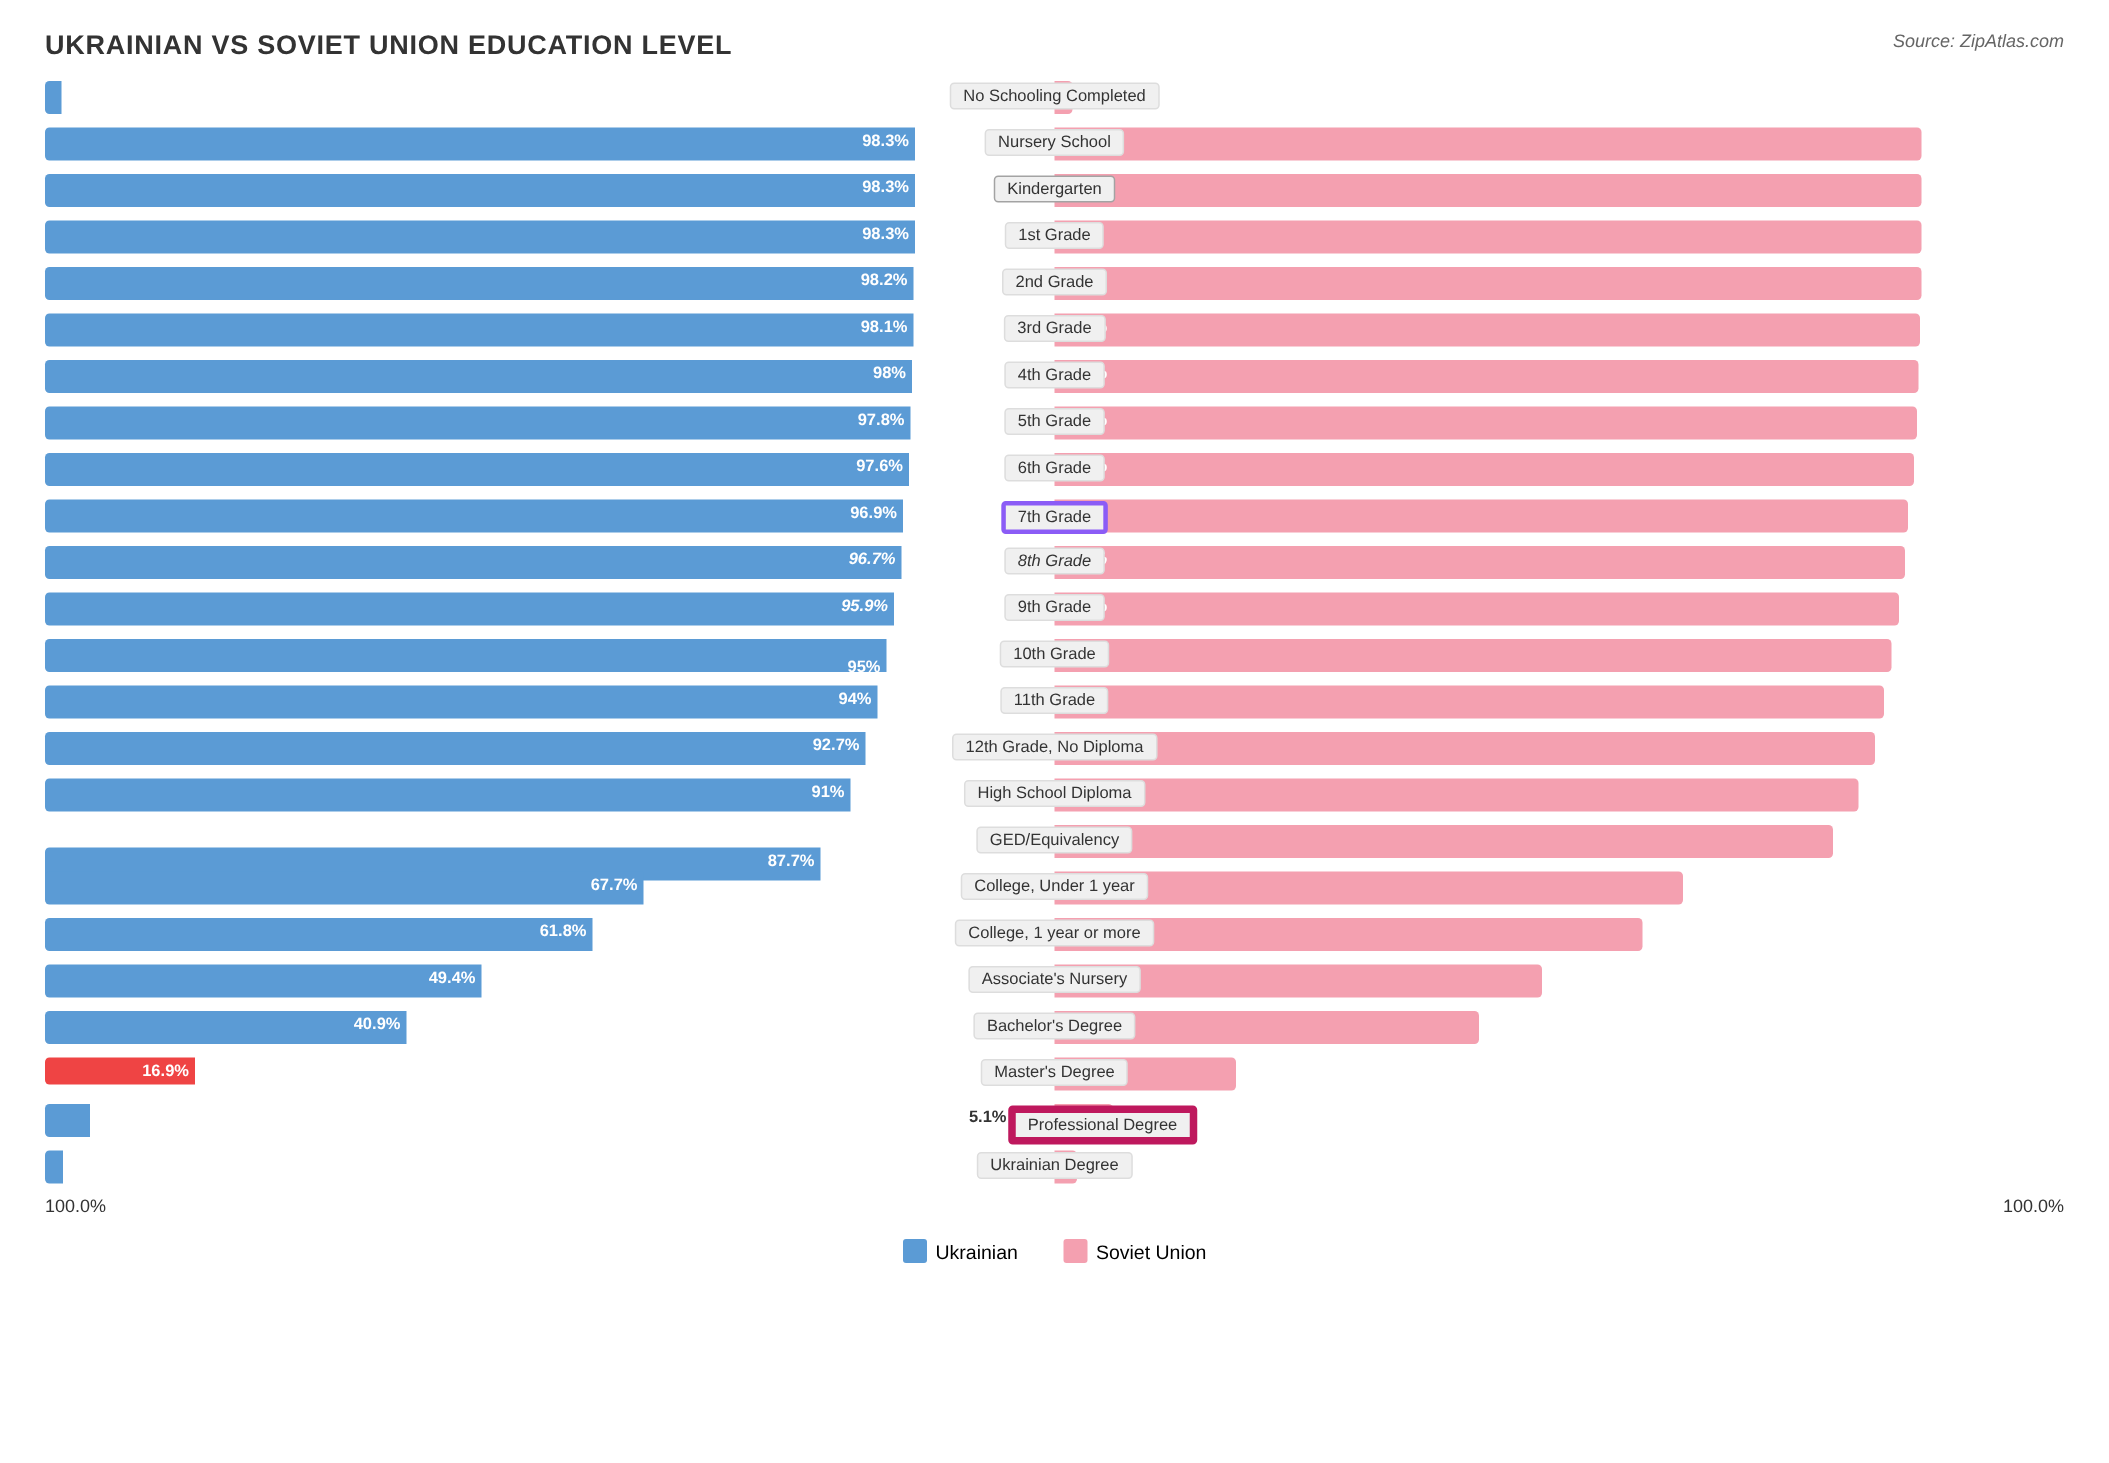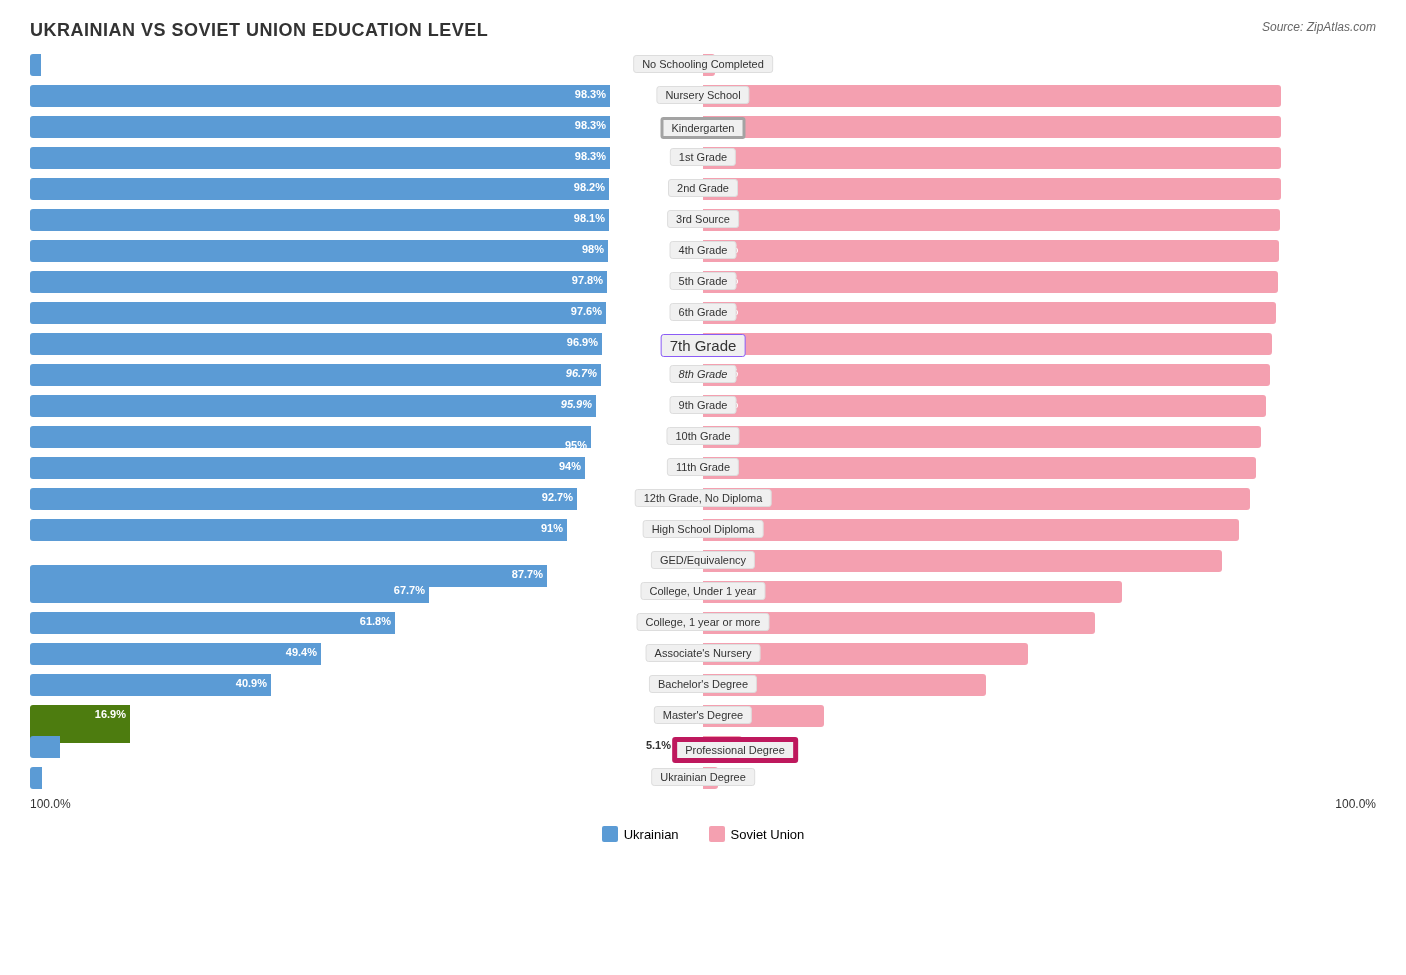--- a/index.html
+++ b/index.html
@@ -147,21 +147,21 @@
     </div>
       <div class="bar-row">
       <div class="bar-row-inner" style="position:relative;width:100%;height:28px;">
         <div class="left-bar" style="width:580px; margin-right: calc(50% - 580px); right:50%; position:absolute; top:3px; height:22px; background:#5b9bd5; border-radius:3px 0 0 3px;">
           <span style="position:absolute;right:4px;top:3px;font-size:11px;color:#fff;font-weight:bold;">98.3%</span>
         </div>
         <div class="right-bar" style="width:578px; left:50%; position:absolute; top:3px; height:22px; background:#f4a0b0; border-radius:0 3px 3px 0;">
           <span style="position:absolute;left:4px;top:3px;font-size:11px;color:#fff;font-weight:bold;">98%</span>
         </div>
 
-        <div class="center-label" style="position:absolute;left:50%;transform:translateX(-50%);z-index:10;background:#f0f0f0;border-radius:3px;padding:2px 8px;font-size:11px;color:#333;white-space:nowrap;text-align:center;border:3px solid #a3a3a3;top:4px;">
+        <div class="center-label" style="position:absolute;left:50%;transform:translateX(-50%);z-index:10;background:#f0f0f0;border-radius:3px;padding:2px 8px;font-size:11px;color:#333;white-space:nowrap;text-align:center;border:1px solid #a3a3a3;top:4px;">
           Kindergarten
         </div>
       </div>
     </div>
       <div class="bar-row">
       <div class="bar-row-inner" style="position:relative;width:100%;height:28px;">
         <div class="left-bar" style="width:580px; margin-right: calc(50% - 580px); right:50%; position:absolute; top:3px; height:22px; background:#5b9bd5; border-radius:3px 0 0 3px;">
           <span style="position:absolute;right:4px;top:3px;font-size:11px;color:#fff;font-weight:bold;">98.3%</span>
         </div>
         <div class="right-bar" style="width:578px; left:50%; position:absolute; top:3px; height:22px; background:#f4a0b0; border-radius:0 3px 3px 0;">
@@ -190,21 +190,21 @@
       <div class="bar-row">
       <div class="bar-row-inner" style="position:relative;width:100%;height:28px;">
         <div class="left-bar" style="width:579px; margin-right: calc(50% - 579px); right:50%; position:absolute; top:3px; height:22px; background:#5b9bd5; border-radius:3px 0 0 3px;">
           <span style="position:absolute;right:4px;top:3px;font-size:11px;color:#fff;font-weight:bold;">98.1%</span>
         </div>
         <div class="right-bar" style="width:577px; left:50%; position:absolute; top:3px; height:22px; background:#f4a0b0; border-radius:0 3px 3px 0;">
           <span style="position:absolute;left:4px;top:3px;font-size:11px;color:#fff;font-weight:bold;">97.8%</span>
         </div>
 
         <div class="center-label" style="position:absolute;left:50%;transform:translateX(-50%);z-index:10;background:#f0f0f0;border-radius:3px;padding:2px 8px;font-size:11px;color:#333;white-space:nowrap;text-align:center;border:1px solid #ddd;top:4px;">
-          3rd Source
+          3rd Grade
         </div>
       </div>
     </div>
       <div class="bar-row">
       <div class="bar-row-inner" style="position:relative;width:100%;height:28px;">
         <div class="left-bar" style="width:578px; margin-right: calc(50% - 578px); right:50%; position:absolute; top:3px; height:22px; background:#5b9bd5; border-radius:3px 0 0 3px;">
           <span style="position:absolute;right:4px;top:3px;font-size:11px;color:#fff;font-weight:bold;">98%</span>
         </div>
         <div class="right-bar" style="width:576px; left:50%; position:absolute; top:3px; height:22px; background:#f4a0b0; border-radius:0 3px 3px 0;">
           <span style="position:absolute;left:4px;top:3px;font-size:11px;color:#fff;font-weight:bold;">97.6%</span>
@@ -245,21 +245,21 @@
     </div>
       <div class="bar-row">
       <div class="bar-row-inner" style="position:relative;width:100%;height:28px;">
         <div class="left-bar" style="width:572px; margin-right: calc(50% - 572px); right:50%; position:absolute; top:3px; height:22px; background:#5b9bd5; border-radius:3px 0 0 3px;">
           <span style="position:absolute;right:4px;top:3px;font-size:11px;color:#fff;font-weight:bold;">96.9%</span>
         </div>
         <div class="right-bar" style="width:569px; left:50%; position:absolute; top:3px; height:22px; background:#f4a0b0; border-radius:0 3px 3px 0;">
           <span style="position:absolute;left:4px;top:3px;font-size:11px;color:#fff;font-weight:bold;">96.4%</span>
         </div>
 
-        <div class="center-label" style="position:absolute;left:50%;transform:translateX(-50%);z-index:10;background:#f0f0f0;border-radius:3px;padding:2px 8px;font-size:15px;color:#333;white-space:nowrap;text-align:center;border:1px solid #8b5cf6;top:4px;">
+        <div class="center-label" style="position:absolute;left:50%;transform:translateX(-50%);z-index:10;background:#f0f0f0;border-radius:3px;padding:2px 8px;font-size:11px;color:#333;white-space:nowrap;text-align:center;border:3px solid #8b5cf6;top:4px;">
           7th Grade
         </div>
       </div>
     </div>
       <div class="bar-row">
       <div class="bar-row-inner" style="position:relative;width:100%;height:28px;font-style:italic;">
         <div class="left-bar" style="width:571px; margin-right: calc(50% - 571px); right:50%; position:absolute; top:3px; height:22px; background:#5b9bd5; border-radius:3px 0 0 3px;">
           <span style="position:absolute;right:4px;top:3px;font-size:11px;color:#fff;font-weight:bold;">96.7%</span>
         </div>
         <div class="right-bar" style="width:567px; left:50%; position:absolute; top:3px; height:22px; background:#f4a0b0; border-radius:0 3px 3px 0;">
@@ -406,21 +406,21 @@
           <span style="position:absolute;left:4px;top:3px;font-size:11px;color:#fff;font-weight:bold;">47.9%</span>
         </div>
 
         <div class="center-label" style="position:absolute;left:50%;transform:translateX(-50%);z-index:10;background:#f0f0f0;border-radius:3px;padding:2px 8px;font-size:11px;color:#333;white-space:nowrap;text-align:center;border:1px solid #ddd;top:4px;">
           Bachelor's Degree
         </div>
       </div>
     </div>
       <div class="bar-row">
       <div class="bar-row-inner" style="position:relative;width:100%;height:28px;">
-        <div class="left-bar" style="width:100px; margin-right: calc(50% - 100px); right:50%; position:absolute; top:3px; height:38px; background:#4d7c0f; border-radius:3px 0 0 3px;">
+        <div class="left-bar" style="width:100px; margin-right: calc(50% - 100px); right:50%; position:absolute; top:3px; height:18px; background:#ef4444; border-radius:3px 0 0 3px;">
           <span style="position:absolute;right:4px;top:3px;font-size:11px;color:#fff;font-weight:bold;">16.9%</span>
         </div>
         <div class="right-bar" style="width:121px; left:50%; position:absolute; top:3px; height:22px; background:#f4a0b0; border-radius:0 3px 3px 0;">
           <span style="position:absolute;left:4px;top:3px;font-size:11px;color:#fff;font-weight:bold;">20.5%</span>
         </div>
 
         <div class="center-label" style="position:absolute;left:50%;transform:translateX(-50%);z-index:10;background:#f0f0f0;border-radius:3px;padding:2px 8px;font-size:11px;color:#333;white-space:nowrap;text-align:center;border:1px solid #ddd;top:4px;">
           Master's Degree
         </div>
       </div>

